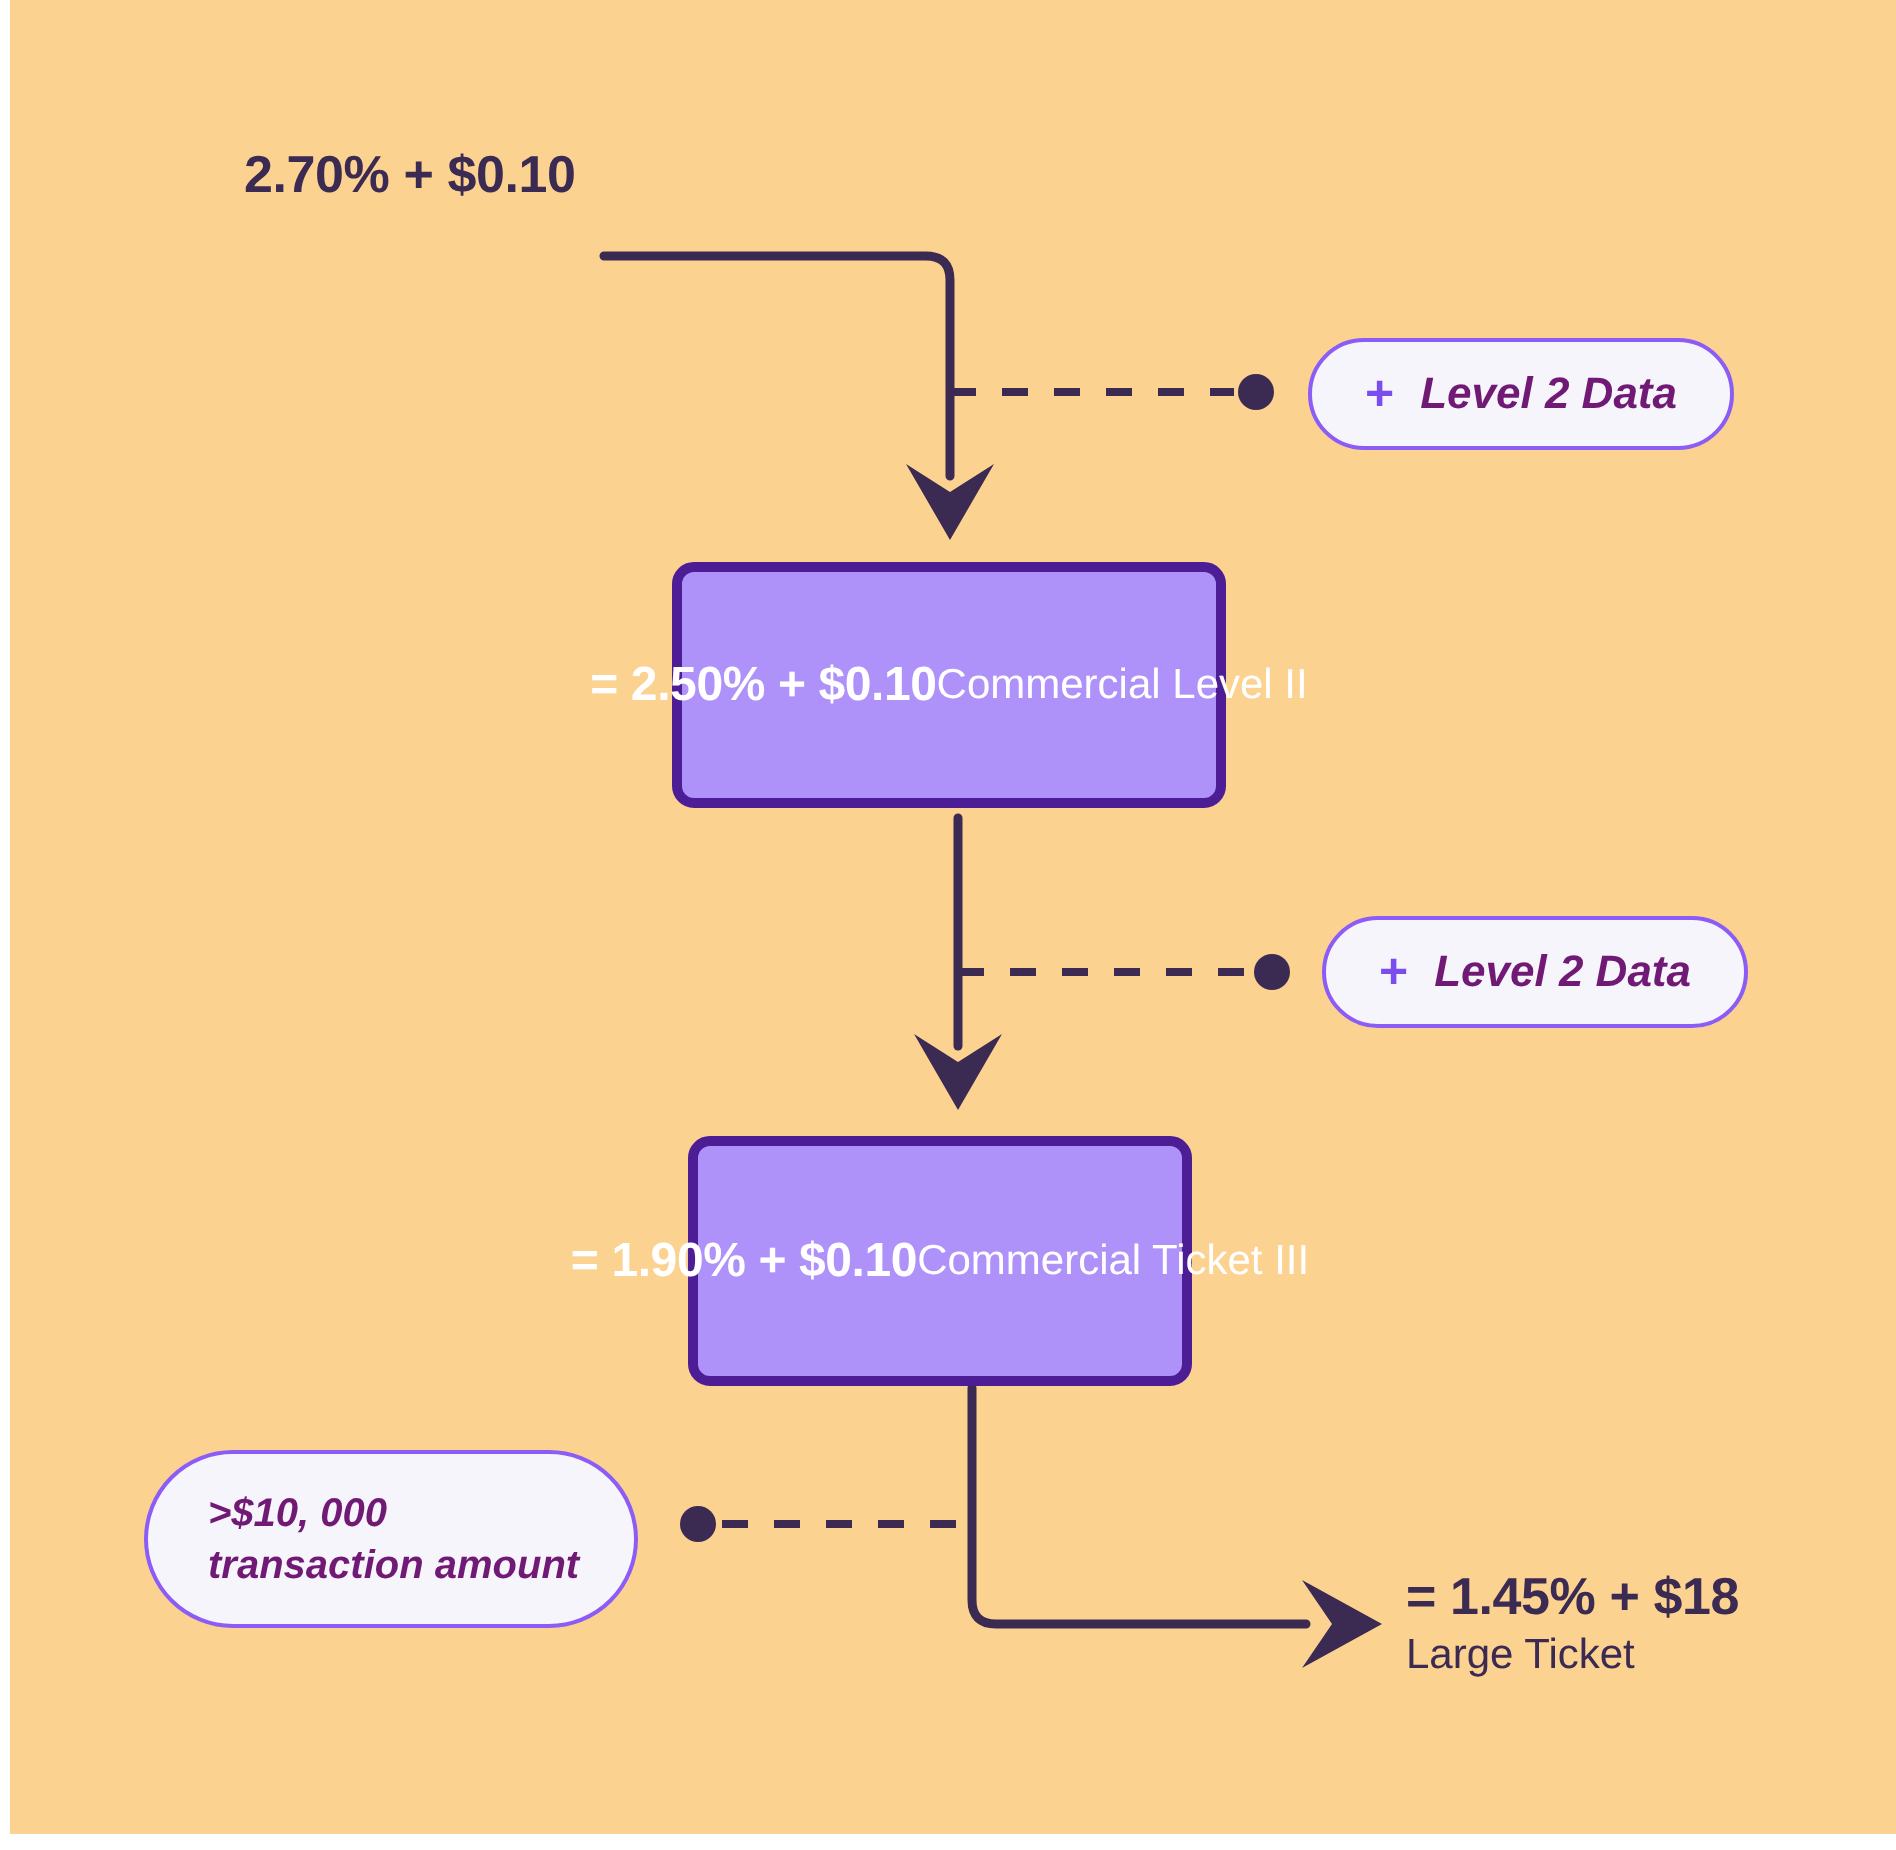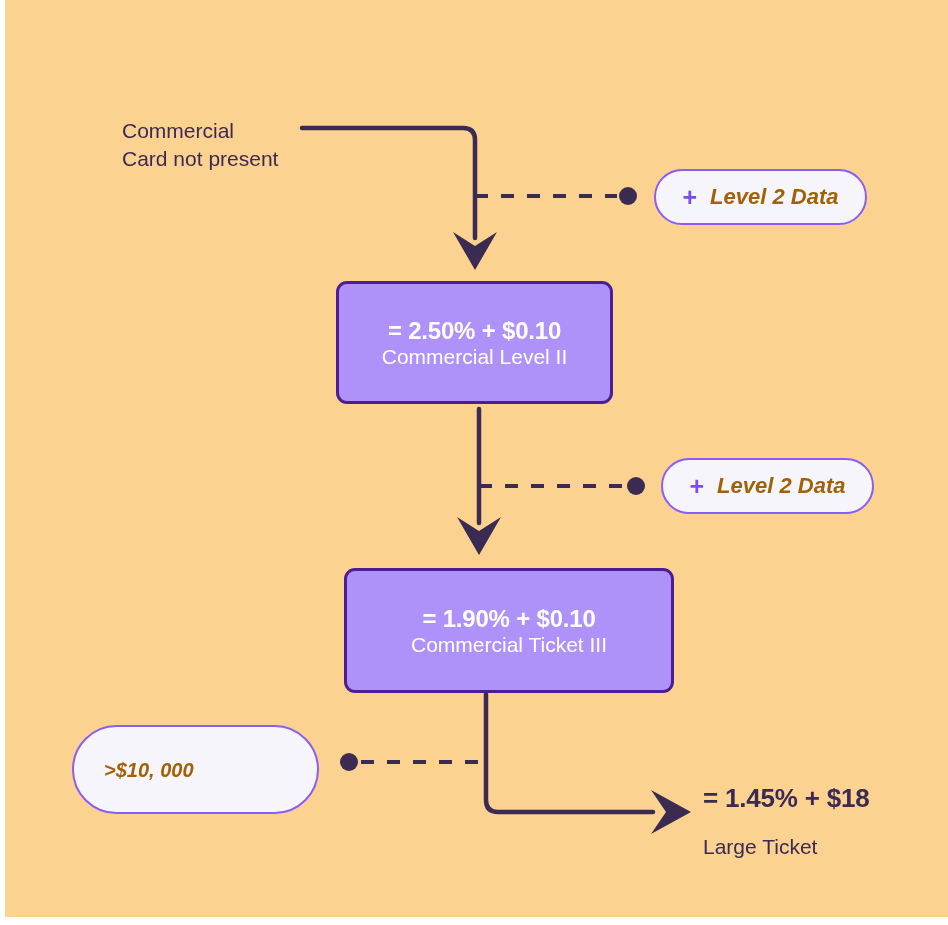--- a/index.html
+++ b/index.html
@@ -47,25 +47,25 @@
     font-weight: normal;
     color: #3b2a52;
     line-height: 1.33;
     white-space: nowrap;
   }
 
   
   .pbox {
     position: absolute;
     background: #ae92fa;
-    border: 3px solid #4c1d95;
+    border: 5px solid #4c1d95;
     border-radius: 11px;
     box-sizing: border-box;
     display: flex;
-    flex-direction: column;
+    flex-direction: row;
     align-items: center;
     justify-content: center;
   }
   .pbox .pbox-rate {
     color: #ffffff;
     font-size: 24px;
     font-weight: bold;
     letter-spacing: -0.2px;
     white-space: nowrap;
   }
@@ -92,21 +92,21 @@
     align-items: center;
     gap: 13px;
   }
   .pill-plus {
     color: #7c4dee;
     font-size: 25px;
     font-weight: bold;
     line-height: 1;
   }
   .pill-text {
-    color: #a16207;
+    color: #701a75;
     font-size: 22px;
     font-weight: bold;
     font-style: italic;
     white-space: nowrap;
   }
   .pill-stack {
     display: flex;
     flex-direction: column;
     align-items: flex-start;
     line-height: 1.3;
@@ -133,31 +133,30 @@
     <path d="M 474 486 L 620 486" fill="none" stroke="#3b2a52" stroke-width="4" stroke-dasharray="13 13" stroke-linecap="butt"></path>
     <circle cx="631" cy="486" r="9" fill="#3b2a52"></circle>
 
     <path d="M 481 694 L 481 800 Q 481 812 493 812 L 648 812" fill="none" stroke="#3b2a52" stroke-width="4.5" stroke-linecap="round"></path>
     <path d="M 646 790 L 686 812 L 646 834 L 661 812 Z" fill="#3b2a52"></path>
 
     <circle cx="344" cy="762" r="9" fill="#3b2a52"></circle>
     <path d="M 356 762 L 481 762" fill="none" stroke="#3b2a52" stroke-width="4" stroke-dasharray="13 13" stroke-linecap="butt"></path>
   </svg>
 
-  <div class="txt-block" style="left:117px; top:117px;">
-    <div class="rate-sub">Commercial</div>
-    <div class="rate-sub">Card not present</div>
+  <div class="txt-block" style="left:117px; top:72px;">
+    <div class="rate-head">2.70% + $0.10</div>
   </div>
 
   <div class="pbox" style="left:331px; top:281px; width:277px; height:123px;">
     <div class="pbox-rate">= 2.50% + $0.10</div>
     <div class="pbox-name">Commercial Level II</div>
   </div>
 
-  <div class="pbox" style="left:339px; top:568px; width:330px; height:125px;">
+  <div class="pbox" style="left:339px; top:568px; width:252px; height:125px;">
     <div class="pbox-rate">= 1.90% + $0.10</div>
     <div class="pbox-name">Commercial Ticket III</div>
   </div>
 
   <div class="pill" style="left:649px; top:169px; width:213px; height:56px;">
     <div class="pill-row">
       <span class="pill-plus">+</span>
       <span class="pill-text">Level 2 Data</span>
     </div>
   </div>
@@ -165,21 +164,22 @@
   <div class="pill" style="left:656px; top:458px; width:213px; height:56px;">
     <div class="pill-row">
       <span class="pill-plus">+</span>
       <span class="pill-text">Level 2 Data</span>
     </div>
   </div>
 
   <div class="pill" style="left:67px; top:725px; width:247px; height:89px; justify-content:flex-start; padding-left:30px;">
     <div class="pill-stack">
       <span class="pill-text">&gt;$10, 000</span>
+      <span class="pill-text">transaction amount</span>
     </div>
   </div>
 
   <div class="txt-block" style="left:698px; top:783px;">
     <div class="rate-head">= 1.45% + $18</div>
-    <div class="rate-sub" style="margin-top:19px;">Large Ticket</div>
+    <div class="rate-sub" style="">Large Ticket</div>
   </div>
 
 </div>
 
 </body></html>

